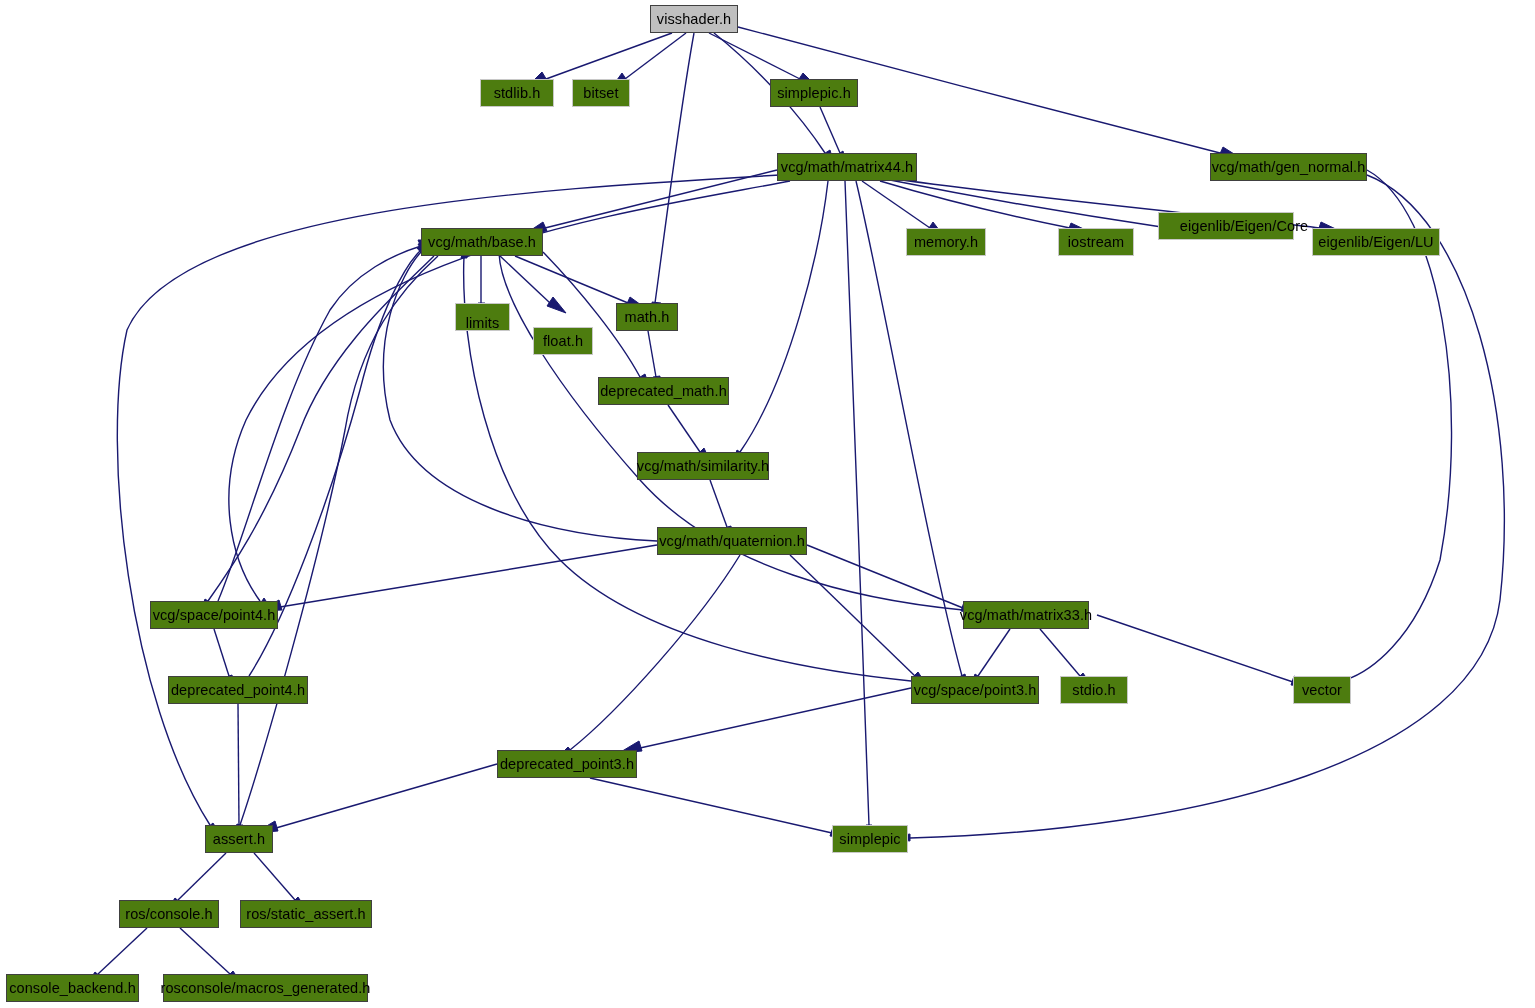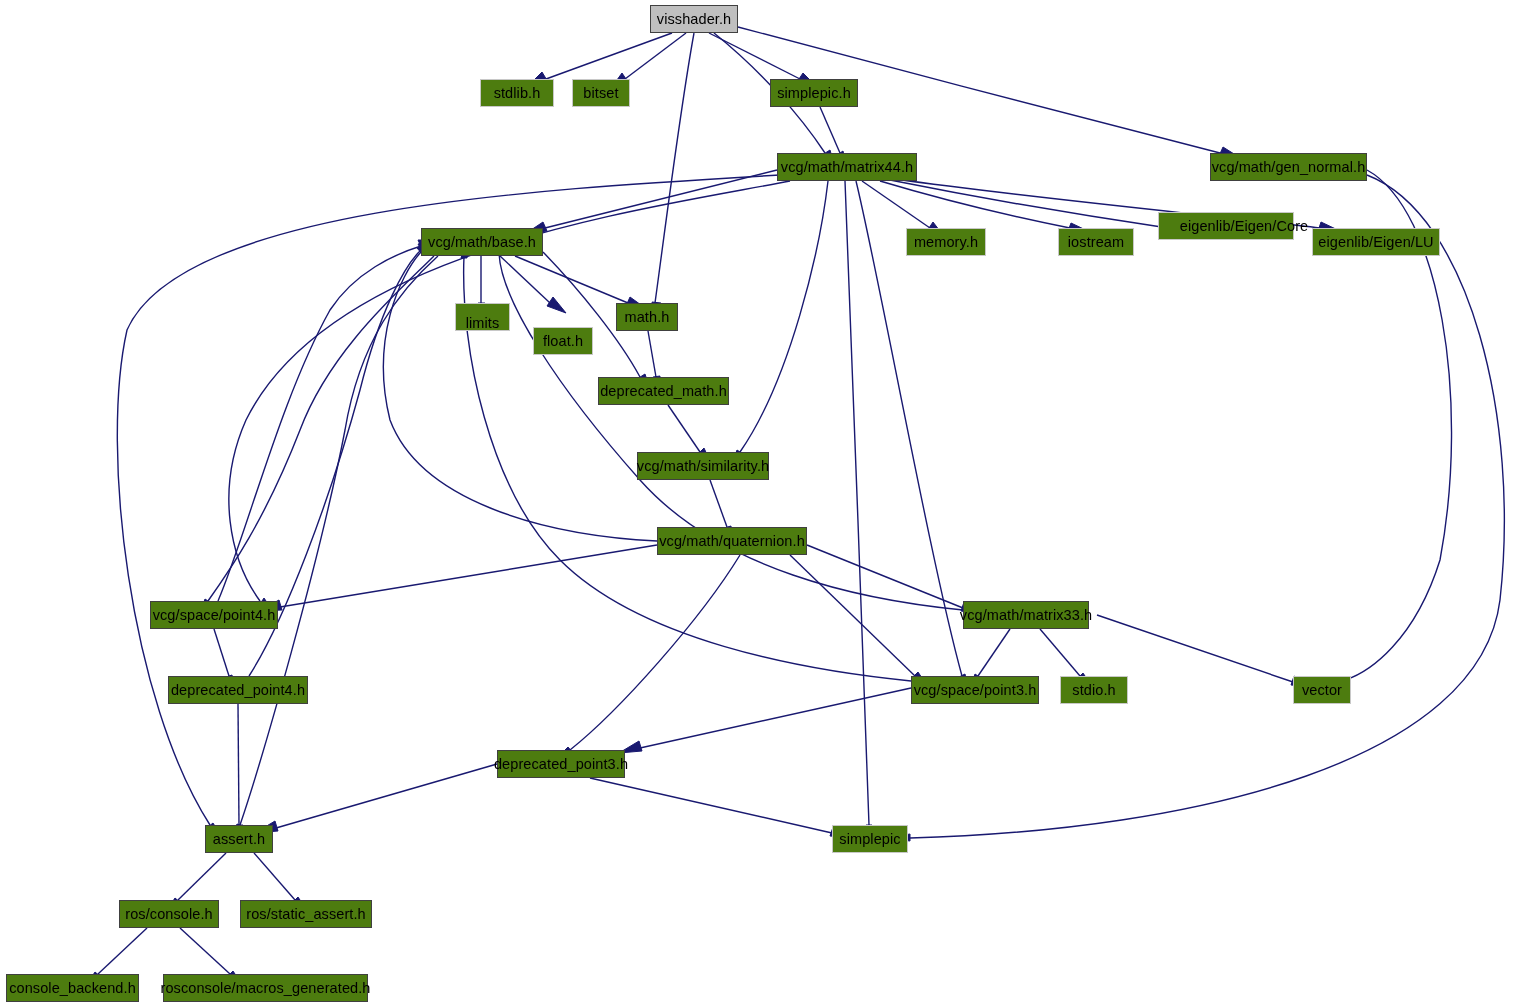--- a/index.html
+++ b/index.html
@@ -277,21 +277,21 @@
   </div>
   <div class="node doc" style="left:911px; top:676px; width:128px;">
     <span class="lbl">vcg/space/point3.h</span>
   </div>
   <div class="node lib" style="left:1060px; top:676px; width:68px;">
     <span class="lbl">stdio.h</span>
   </div>
   <div class="node lib" style="left:1293px; top:676px; width:58px;">
     <span class="lbl">vector</span>
   </div>
-  <div class="node doc" style="left:497px; top:750px; width:128px;">
+  <div class="node doc" style="left:497px; top:750px; width:140px;">
     <span class="lbl">deprecated_point3.h</span>
   </div>
   <div class="node doc" style="left:205px; top:825px; width:68px;">
     <span class="lbl">assert.h</span>
   </div>
   <div class="node lib" style="left:832px; top:825px; width:76px;">
     <span class="lbl">simplepic</span>
   </div>
   <div class="node doc" style="left:119px; top:900px; width:100px;">
     <span class="lbl">ros/console.h</span>

